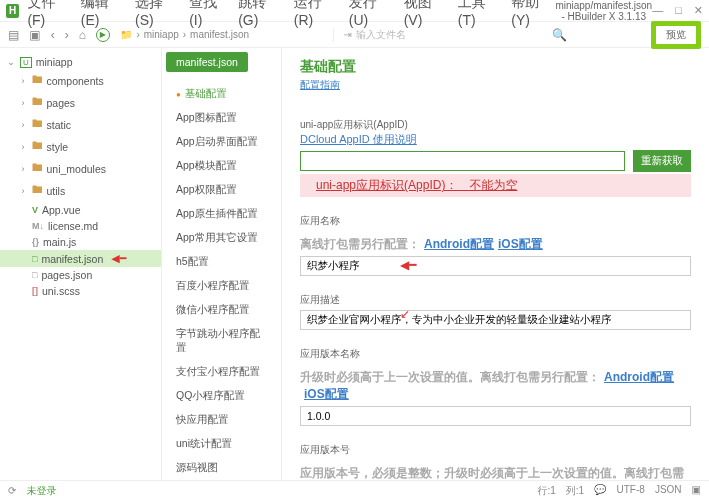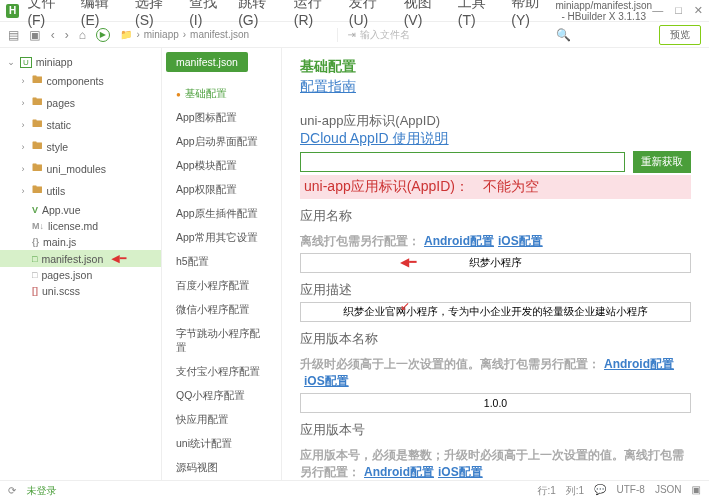--- a/index.html
+++ b/index.html
@@ -7,47 +7,47 @@
 .titlebar { height:22px; display:flex; align-items:center; padding:0 6px; border-bottom:1px solid #eee; }
 .logo { width:14px; height:14px; background:#4a9e3a; color:#fff; font-weight:bold; font-size:10px; display:flex; align-items:center; justify-content:center; border-radius:2px; margin-right:8px; }
 .menus { display:flex; gap:10px; color:#555; font-size:14px; }
 .title-center { flex:1; text-align:center; color:#666; font-size:10px; }
 .win-ctrls { display:flex; gap:12px; color:#888; font-size:11px; }
 .toolbar { height:26px; display:flex; align-items:center; padding:0 8px; gap:10px; border-bottom:1px solid #eee; }
 .tb-icon { color:#888; font-size:12px; cursor:pointer; }
 .tb-icon.play { color:#4a9e3a; border:1px solid #4a9e3a; border-radius:50%; width:14px; height:14px; display:flex; align-items:center; justify-content:center; font-size:8px; }
 .crumb { color:#888; font-size:10px; display:flex; align-items:center; gap:4px; }
 .search-box { margin-left:auto; display:flex; align-items:center; gap:4px; color:#aaa; font-size:10px; border-left:1px solid #eee; padding-left:10px; width:200px; }
-.preview-btn { border:1px solid #84cc16; padding:2px 10px; border-radius:2px; color:#666; font-size:10px; margin-left:auto; }
+.preview-btn { border:5px solid #84cc16; padding:2px 10px; border-radius:2px; color:#666; font-size:10px; margin-left:auto; }
 .main { flex:1; display:flex; overflow:hidden; }
 .sidebar { width:162px; border-right:1px solid #eee; padding:6px 0; overflow:auto; }
 .tree-item { display:flex; align-items:center; padding:2px 6px; gap:4px; color:#555; font-size:10.5px; cursor:pointer; }
 .tree-item.selected { background:#d7f0c9; }
 .chev { color:#888; width:10px; text-align:center; font-size:9px; }
 .folder-icon { color:#d4a04a; }
 .mi { color:#999; font-size:9px; font-weight:bold; }
 .indent1 { padding-left:18px; }
 .indent2 { padding-left:32px; }
 .arrow-red { color:#d33; font-size:11px; margin-left:4px; }
 .midcol { width:120px; border-right:1px solid #eee; display:flex; flex-direction:column; }
 .tab { background:#4a9e3a; color:#fff; padding:4px 10px; font-size:10.5px; width:fit-content; margin:4px; border-radius:2px; }
 .sections { flex:1; overflow:auto; padding:6px 0; }
 .sec { padding:5px 14px; color:#555; font-size:10.5px; cursor:pointer; }
 .sec.active { color:#4a9e3a; }
 .sec.active::before { content:"●"; color:#e68a1e; margin-right:4px; font-size:8px; }
 .content { flex:1; padding:10px 18px; overflow:auto; }
 .h1 { color:#4a9e3a; font-size:14px; font-weight:bold; margin-bottom:2px; }
-.guide { color:#3b7ec9; font-size:14px; text-decoration:underline; display:block; margin-bottom:16px; }
-.label { color:#666; font-size:13px; margin-top:8px; }
+.guide { color:#3b7ec9; font-size:10px; text-decoration:underline; display:block; margin-bottom:26px; }
+.label { color:#666; font-size:10px; margin-top:17px; }
 .link { color:#3b7ec9; text-decoration:underline; cursor:pointer; }
 .row { display:flex; align-items:center; gap:8px; margin-top:3px; }
 .input { border:1px solid #4a9e3a; padding:3px 6px; font-size:10.5px; flex:1; }
-.input.plain { border-color:#ccc;text-align:center; }
+.input.plain { border-color:#ccc; }
 .btn-green { background:#4a9e3a; color:#fff; padding:4px 8px; font-size:10.5px; border:none; cursor:pointer; }
-.errbox { background:#fbe0e4; padding:3px 4px; color:#c33; font-size:14px; margin-top:2px; }
+.errbox { background:#fbe0e4; padding:3px 16px; color:#c33; font-size:12px; margin-top:2px;text-decoration:underline; }
 .hint { color:#aaa; font-size:12px; margin-top:8px;font-weight:bold; }
 .hint .link { margin-left:4px; }
 .statusbar { height:20px; border-top:1px solid #eee; display:flex; align-items:center; padding:0 8px; font-size:10px; color:#888; gap:10px; }
 .statusbar .login { color:#4a9e3a; }
 .statusbar .right { margin-left:auto; display:flex; gap:10px; }
 .arrow-big { color:#d33; font-size:12px; position:relative; }
 </style>
 </head>
 <body>
 
@@ -179,21 +179,21 @@
       <div class="sec">uni统计配置</div>
       <div class="sec">源码视图</div>
     </div>
   </div>
 
   <div class="content">
     <div class="h1">基础配置</div>
     <a class="guide">配置指南</a>
 
     <div class="label">uni-app应用标识(AppID)</div>
-    <a class="link" style="font-size:14px">DCloud AppID 使用说明</a>
+    <a class="link" style="font-size:11px">DCloud AppID 使用说明</a>
     <div class="row">
       <input class="input" value="" style="">
       <button class="btn-green">重新获取</button>
     </div>
     <div class="errbox">uni-app应用标识(AppID)：　不能为空</div>
 
     <div class="label">应用名称</div>
     <div class="hint"><span>离线打包需另行配置：</span><a class="link">Android配置</a><a class="link">iOS配置</a></div>
     <div class="row">
         <input class="input plain" value="织梦小程序" style="">

